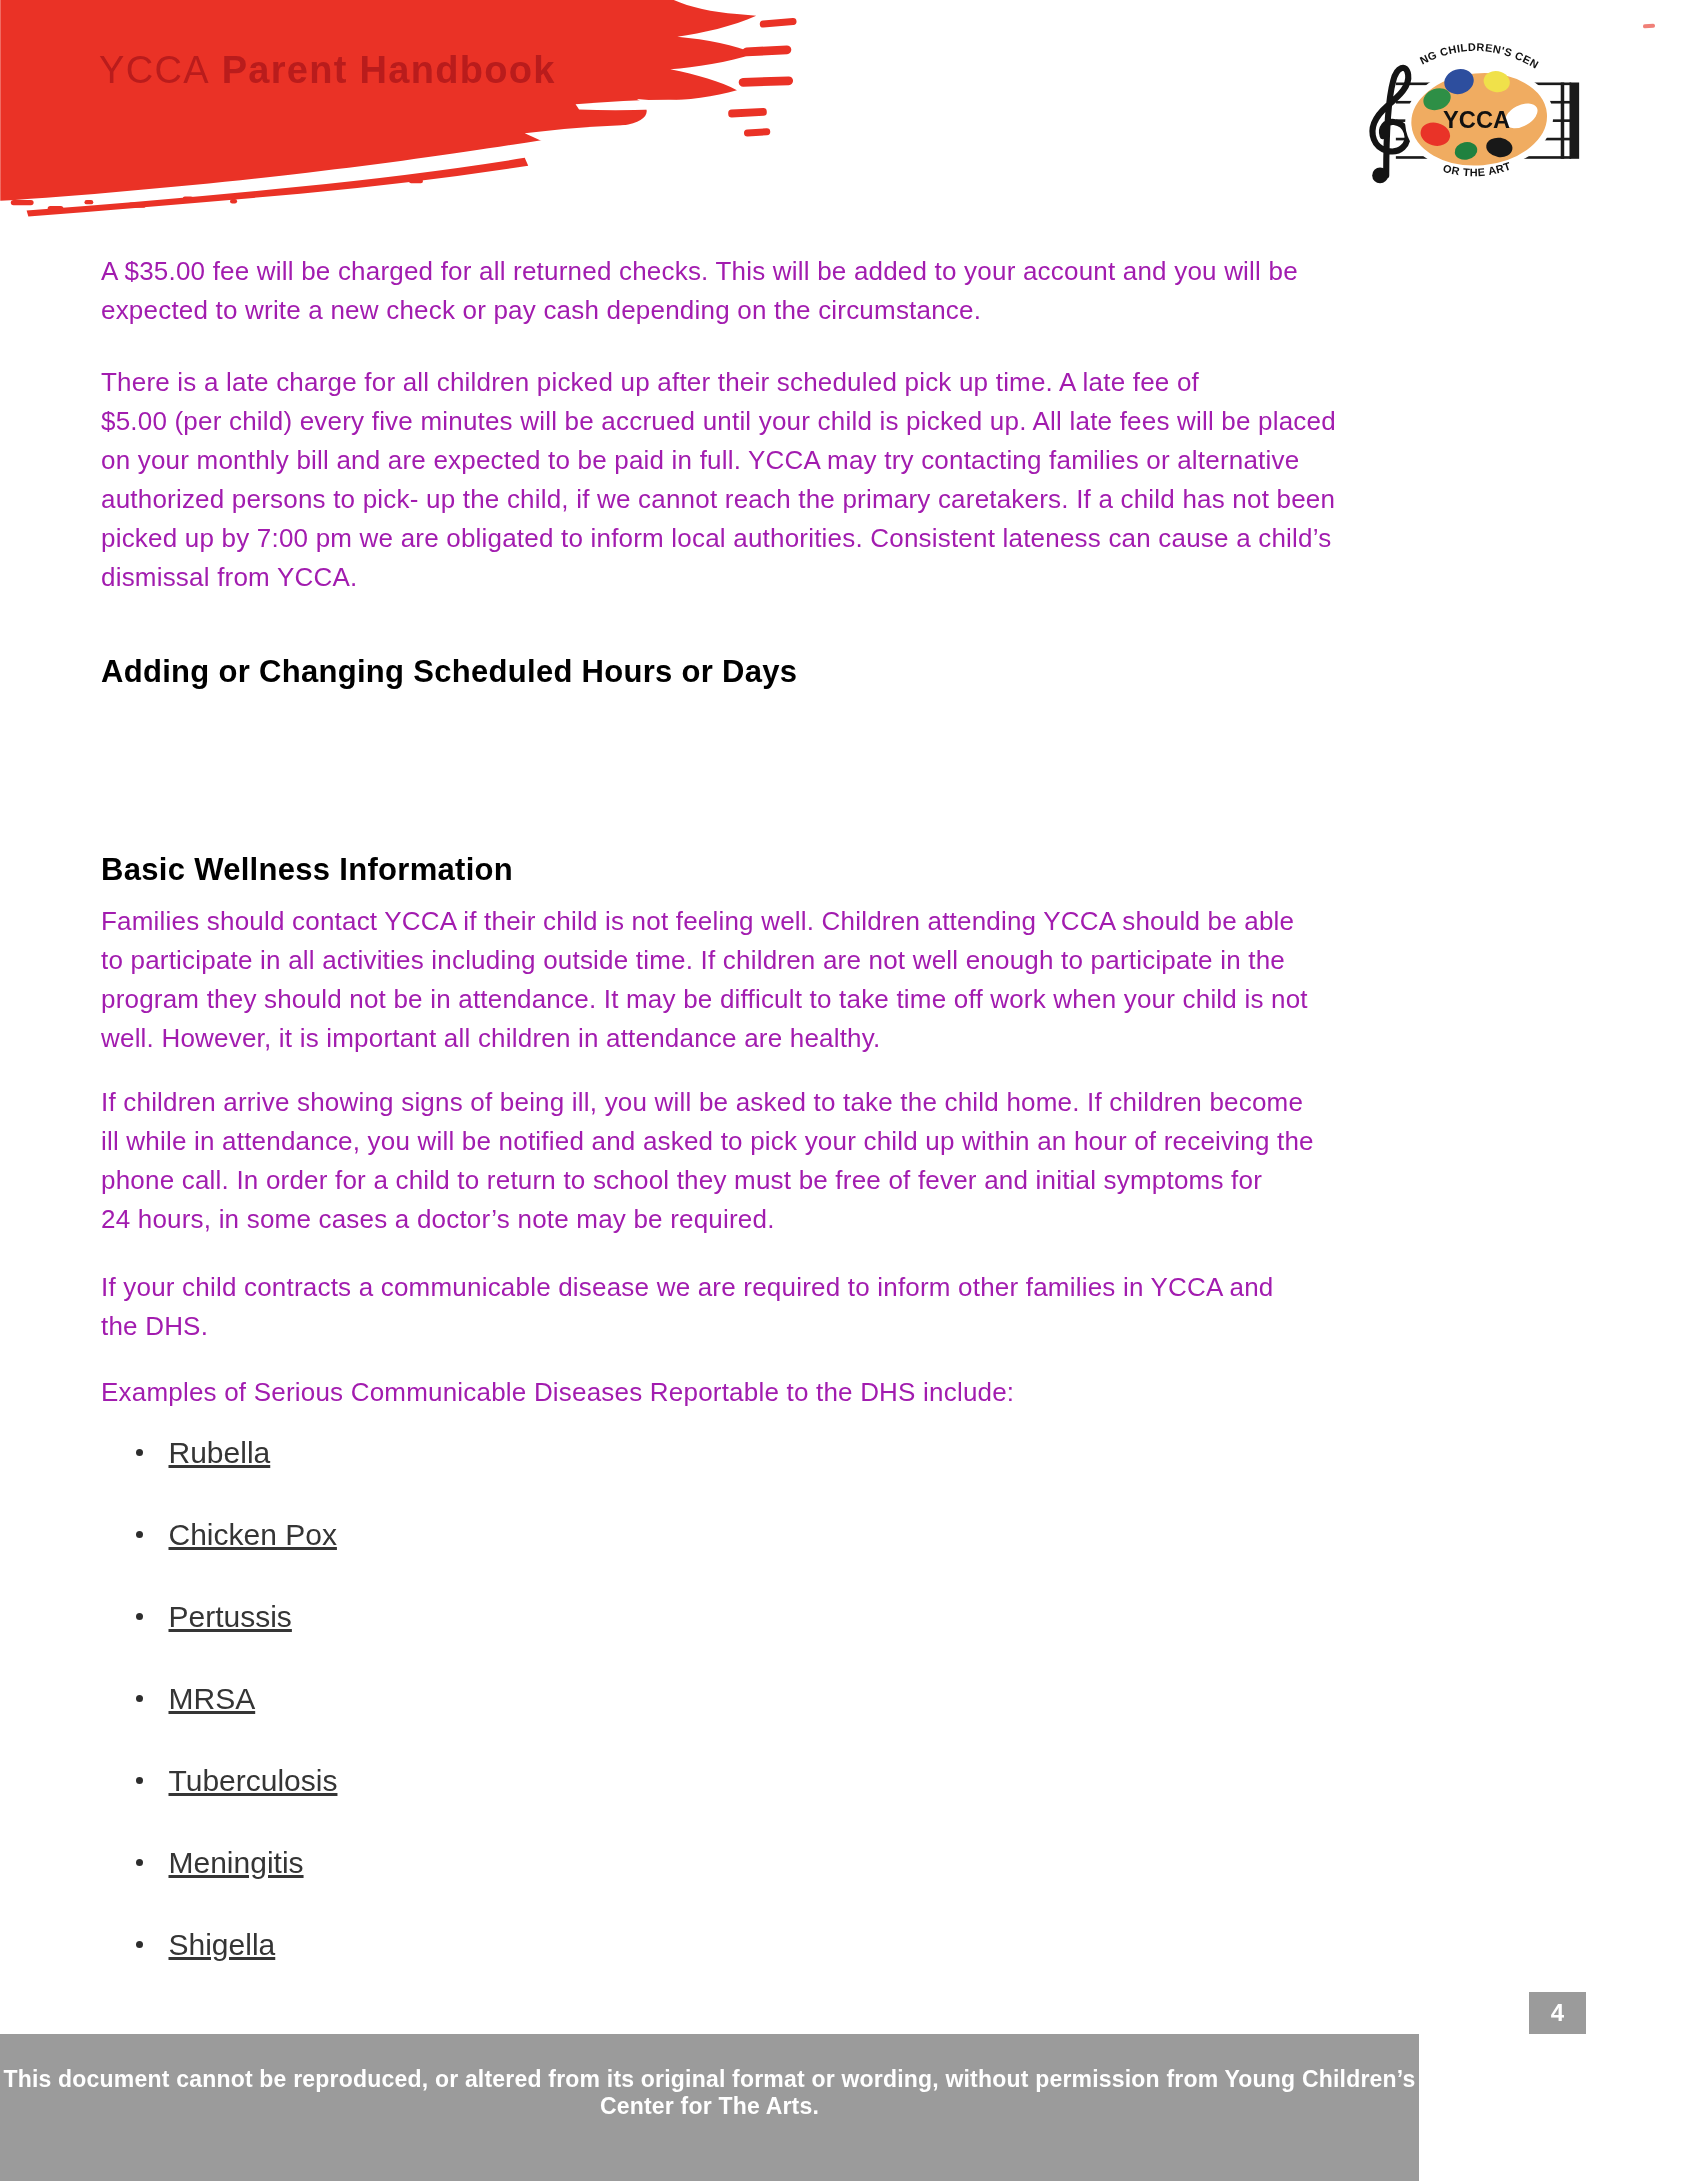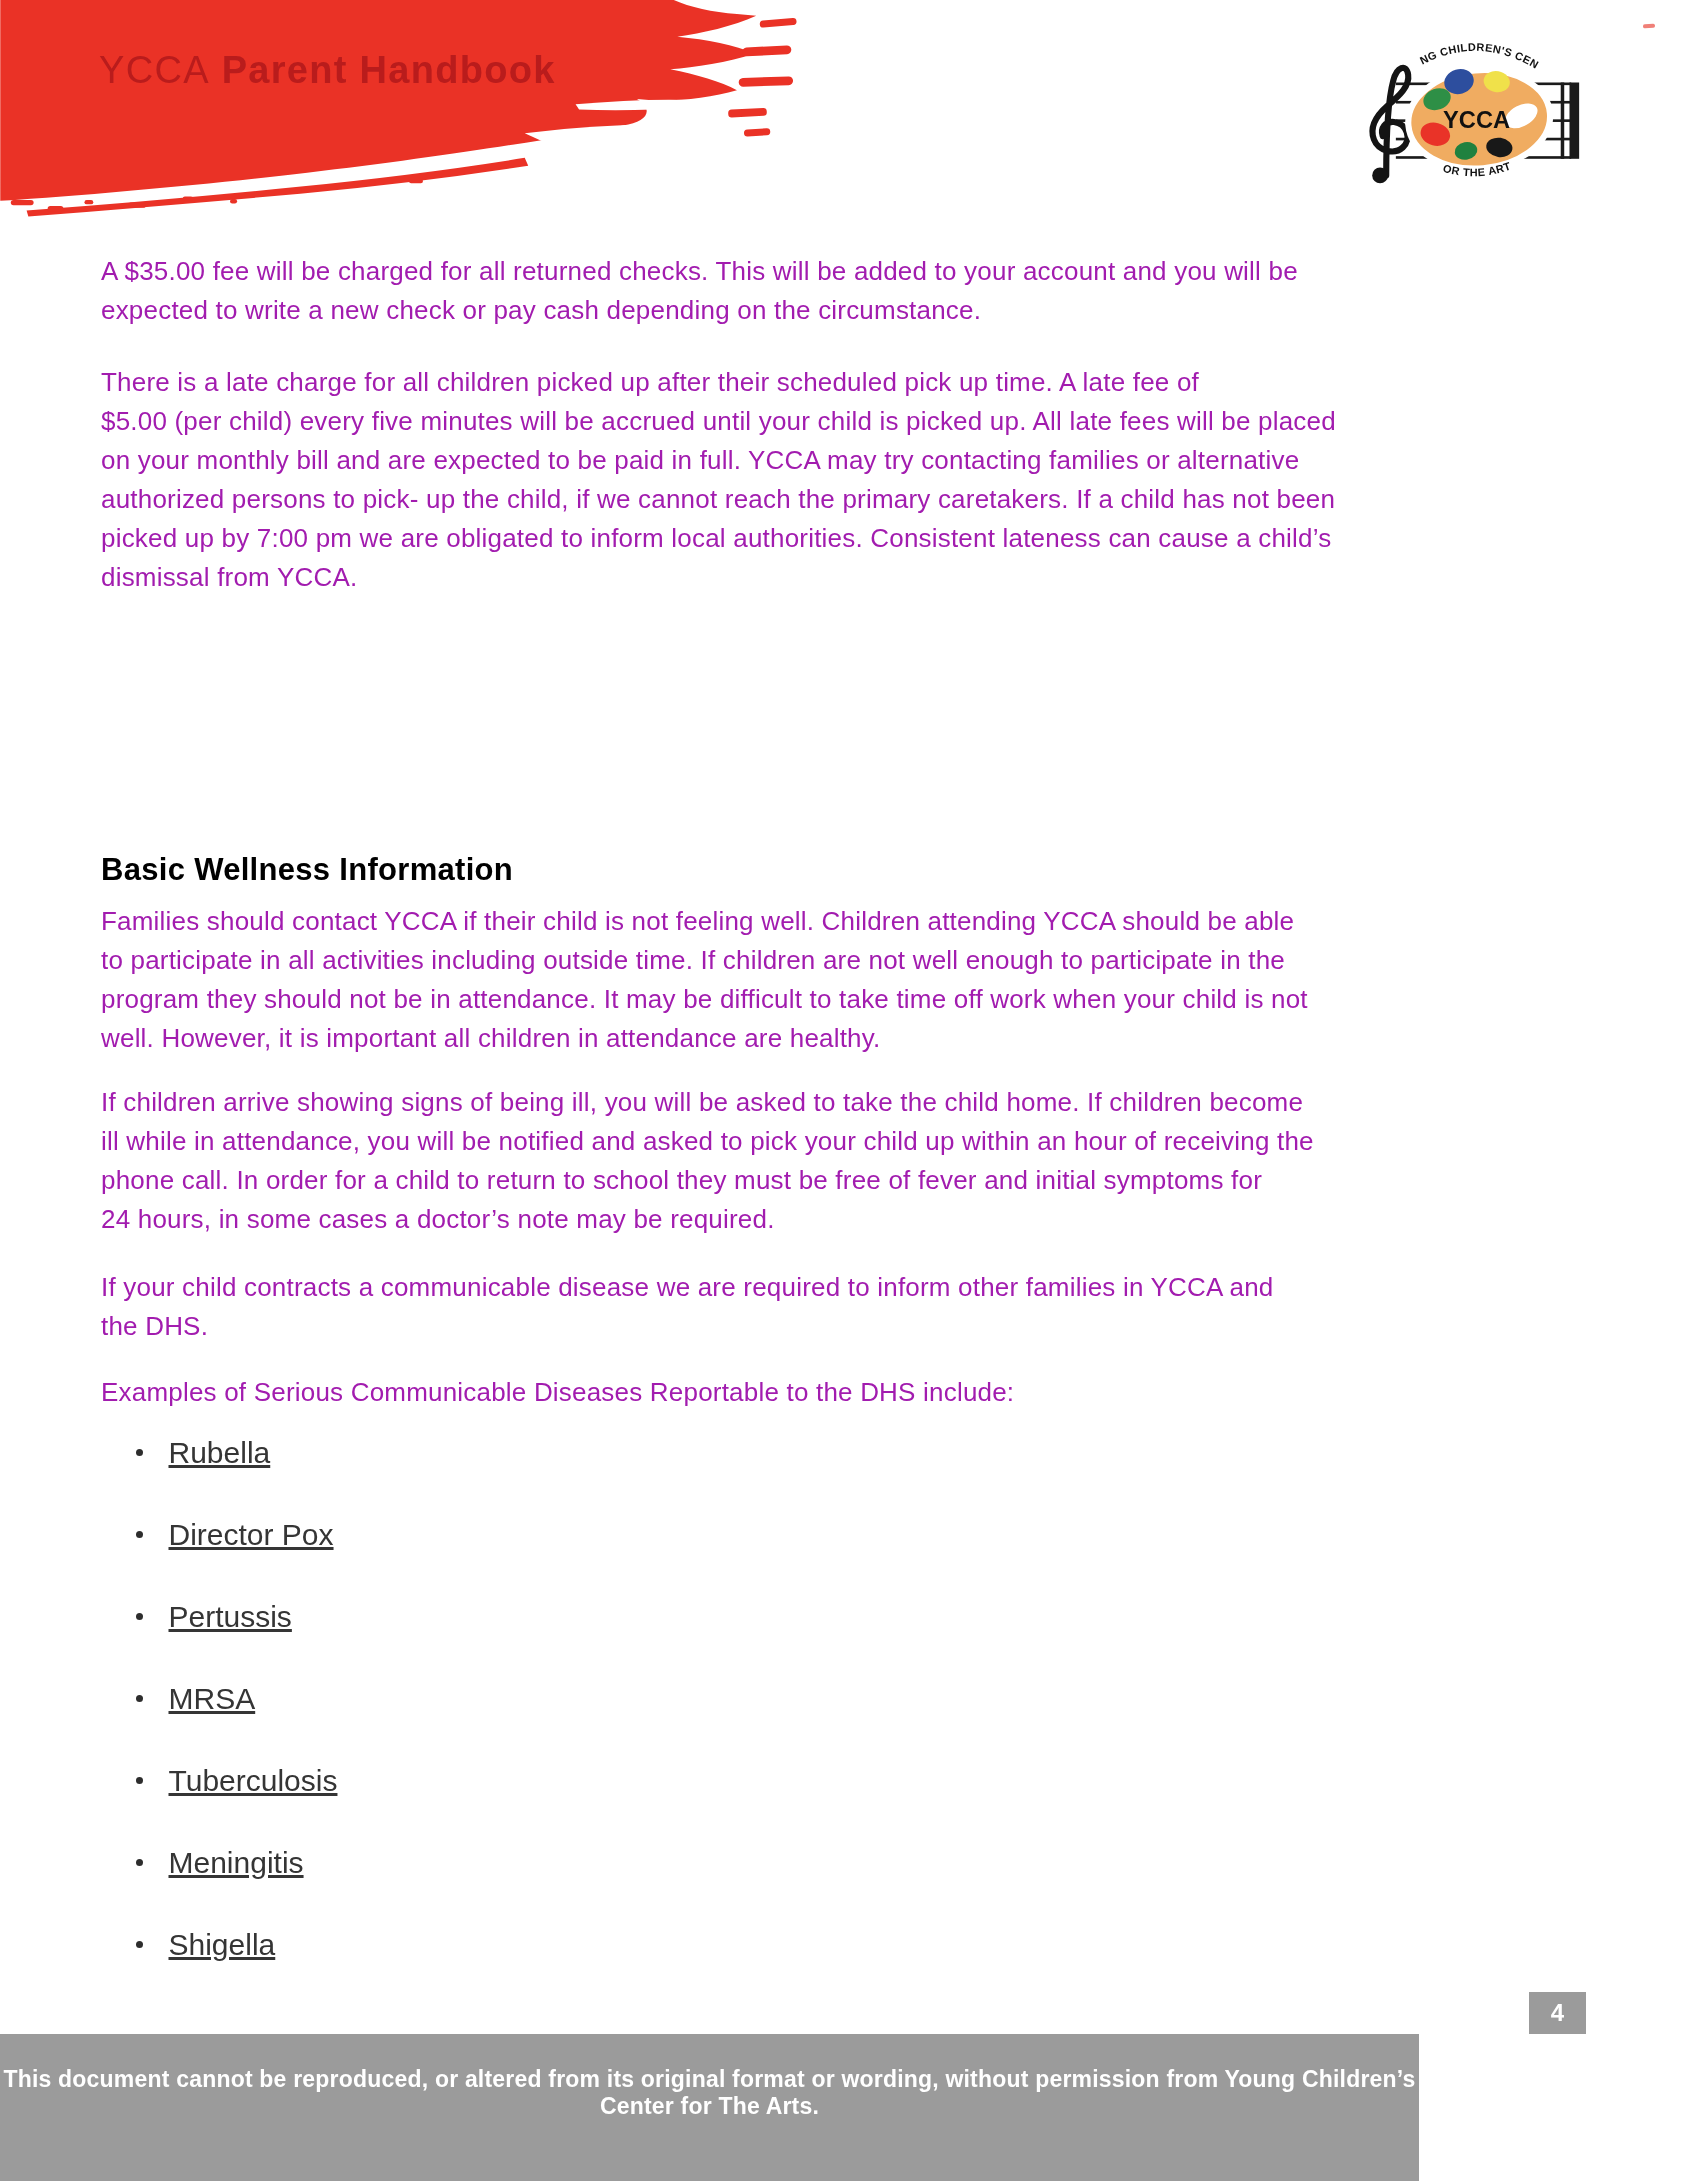--- a/index.html
+++ b/index.html
@@ -154,20 +154,21 @@
 
   <div class="para p1">A $35.00 fee will be charged for all returned checks. This will be added to your account and you will be
 expected to write a new check or pay cash depending on the circumstance.</div>
   <div class="para p2">There is a late charge for all children picked up after their scheduled pick up time. A late fee of
 $5.00 (per child) every five minutes will be accrued until your child is picked up. All late fees will be placed
 on your monthly bill and are expected to be paid in full. YCCA may try contacting families or alternative
 authorized persons to pick- up the child, if we cannot reach the primary caretakers. If a child has not been
 picked up by 7:00 pm we are obligated to inform local authorities. Consistent lateness can cause a child’s
 dismissal from YCCA.</div>
 
+  <div class="heading h1">Adding or Changing Scheduled Hours or Days</div>
 
   <div class="heading h2">Basic Wellness Information</div>
   <div class="para p4">Families should contact YCCA if their child is not feeling well. Children attending YCCA should be able
 to participate in all activities including outside time. If children are not well enough to participate in the
 program they should not be in attendance. It may be difficult to take time off work when your child is not
 well. However, it is important all children in attendance are healthy.</div>
   <div class="para p5">If children arrive showing signs of being ill, you will be asked to take the child home. If children become
 ill while in attendance, you will be notified and asked to pick your child up within an hour of receiving the
 phone call. In order for a child to return to school they must be free of fever and initial symptoms for
 24 hours, in some cases a doctor’s note may be required.</div>
@@ -175,21 +176,21 @@
 the DHS.</div>
   <div class="para p7">Examples of Serious Communicable Diseases Reportable to the DHS include:</div>
 
   <div class="bullets">
       <div class="bullet-item">
         <span class="dot"></span>
         <span class="bullet-text">Rubella</span>
       </div>
       <div class="bullet-item">
         <span class="dot"></span>
-        <span class="bullet-text">Director Pox</span>
+        <span class="bullet-text">Chicken Pox</span>
       </div>
       <div class="bullet-item">
         <span class="dot"></span>
         <span class="bullet-text">Pertussis</span>
       </div>
       <div class="bullet-item">
         <span class="dot"></span>
         <span class="bullet-text">MRSA</span>
       </div>
       <div class="bullet-item">

